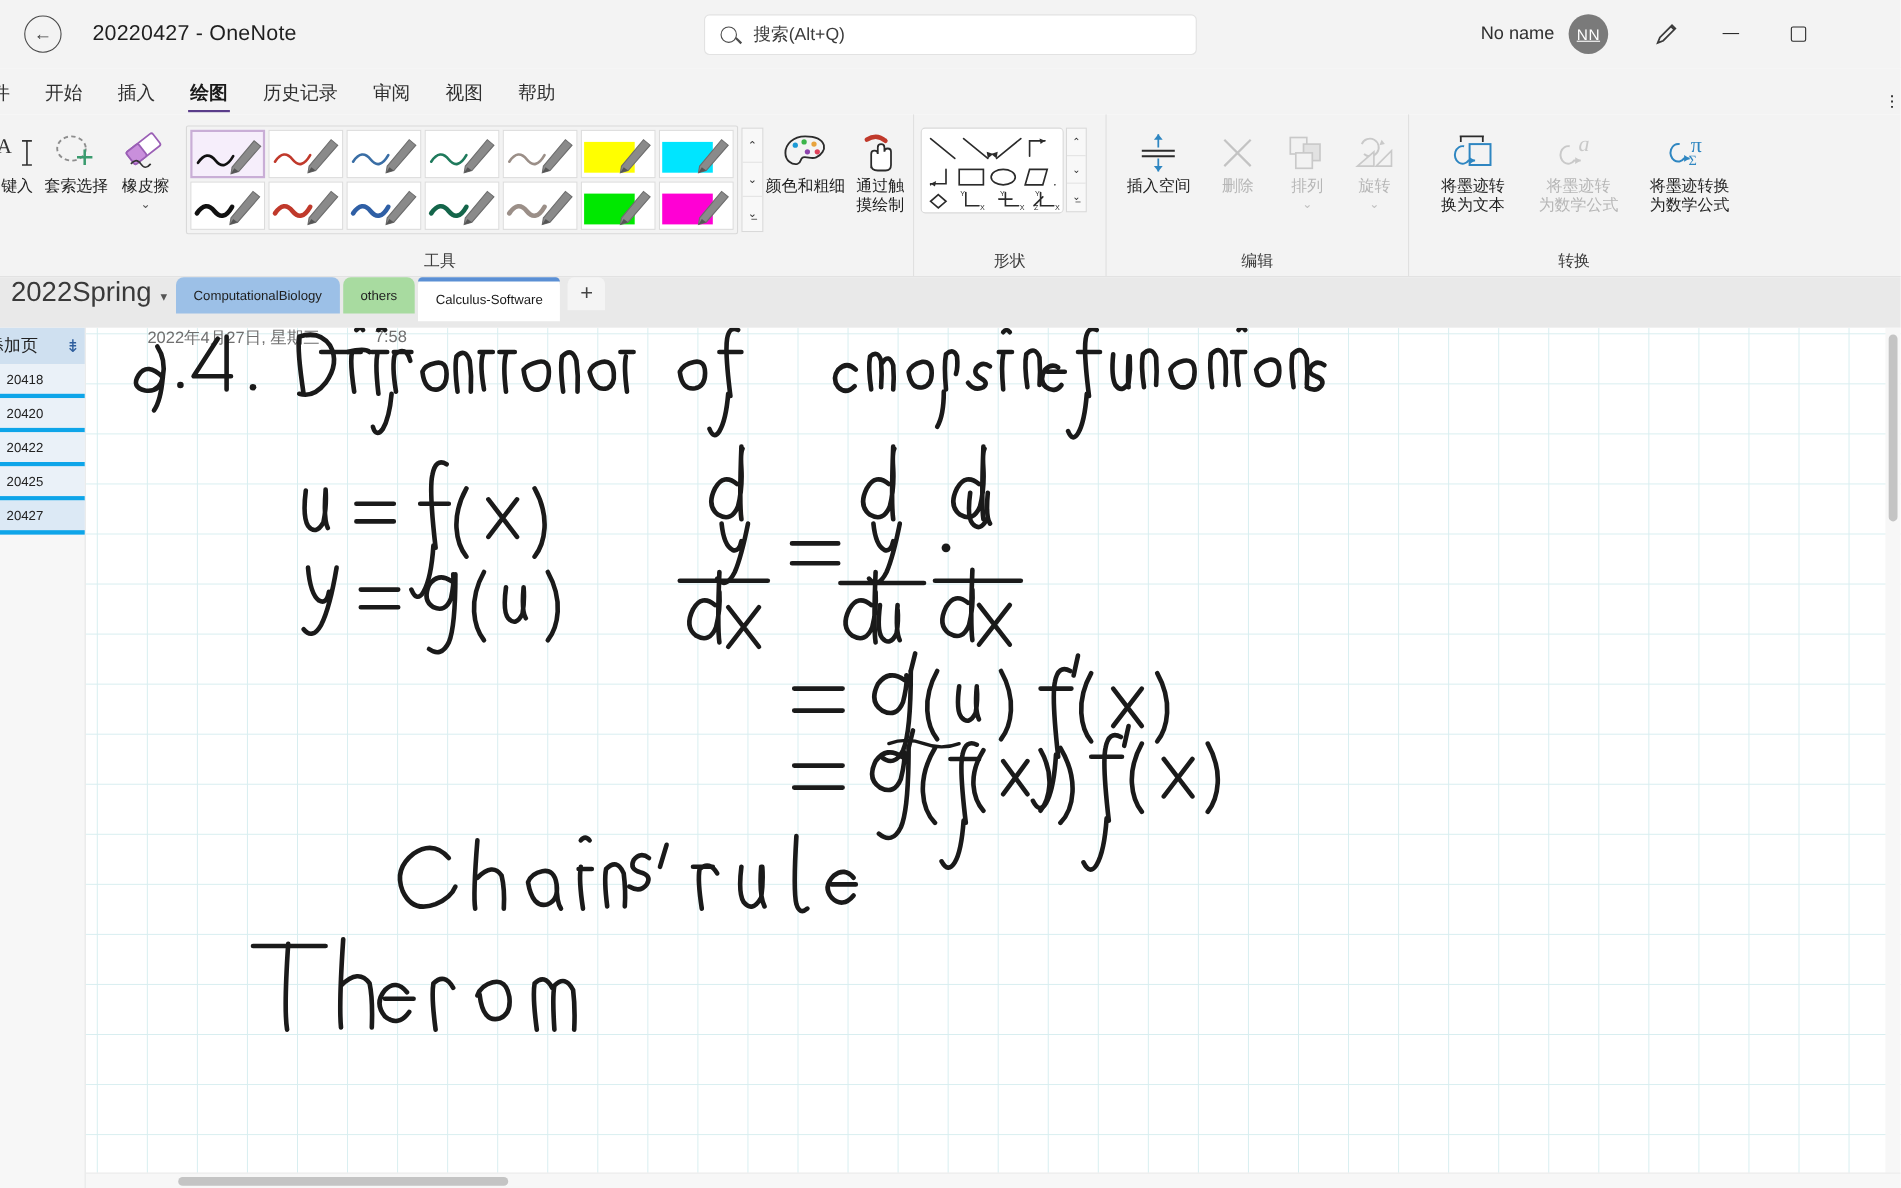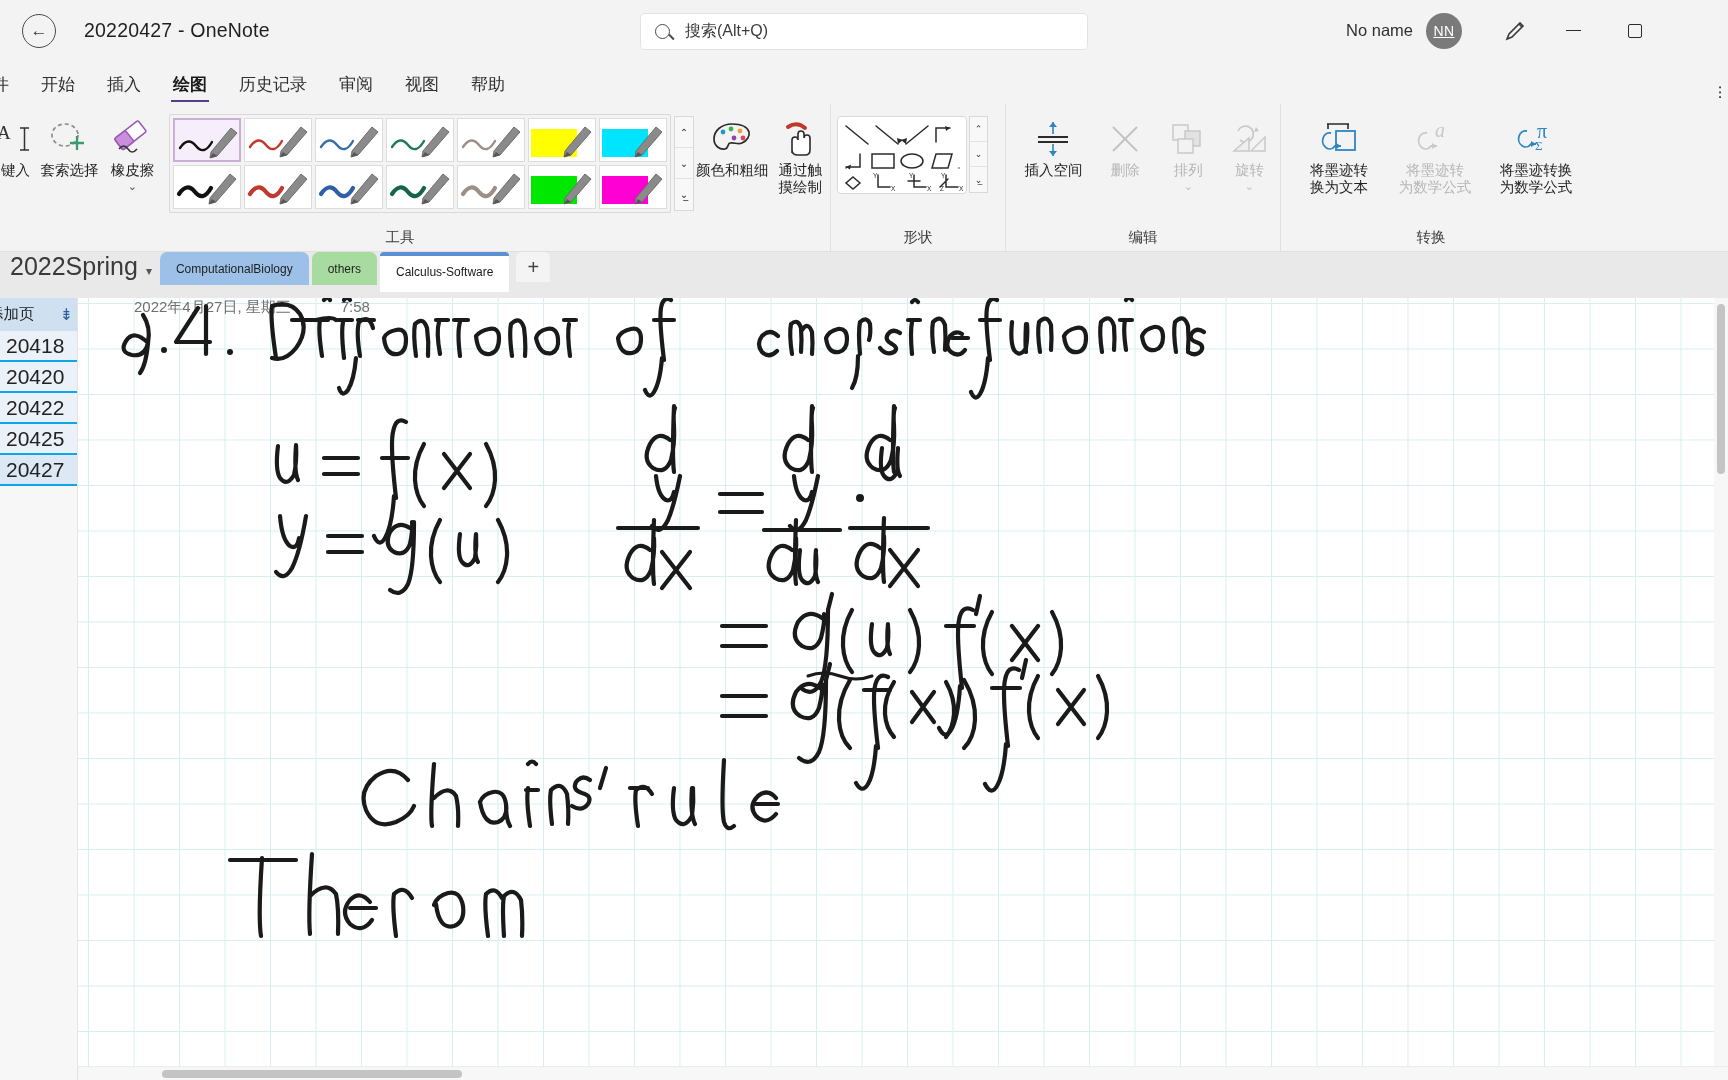--- a/index.html
+++ b/index.html
@@ -272,23 +272,23 @@
     display:flex; align-items:center; justify-content:space-between;
     padding: 0 4px 0 0;
     font-size: 15.5px; color: #222;
   }
   .pl-head .addp { white-space:nowrap; margin-left:-12px;}
   .pl-head .sorticon { font-size: 16px; color:#2f5f9e; }
   .pl-item {
     height: 31px;
     display:flex; align-items:center;
     padding-left: 6px;
-    font-size: 21px; color: #222;
+    font-size: 12px; color: #222;
     background: #eaf1f8;
-    border-bottom: 2px solid #0ea5e9;
+    border-bottom: 4px solid #0ea5e9;
   }
   .pl-item.active { background: #dce9f5; }
   .pl-rest { position:absolute; top: 33px; bottom:0; left:0; width: 78px; z-index:-1; }
 
   .canvas {
     flex: 1;
     position: relative;
     background: #ffffff;
     overflow: hidden;
   }

